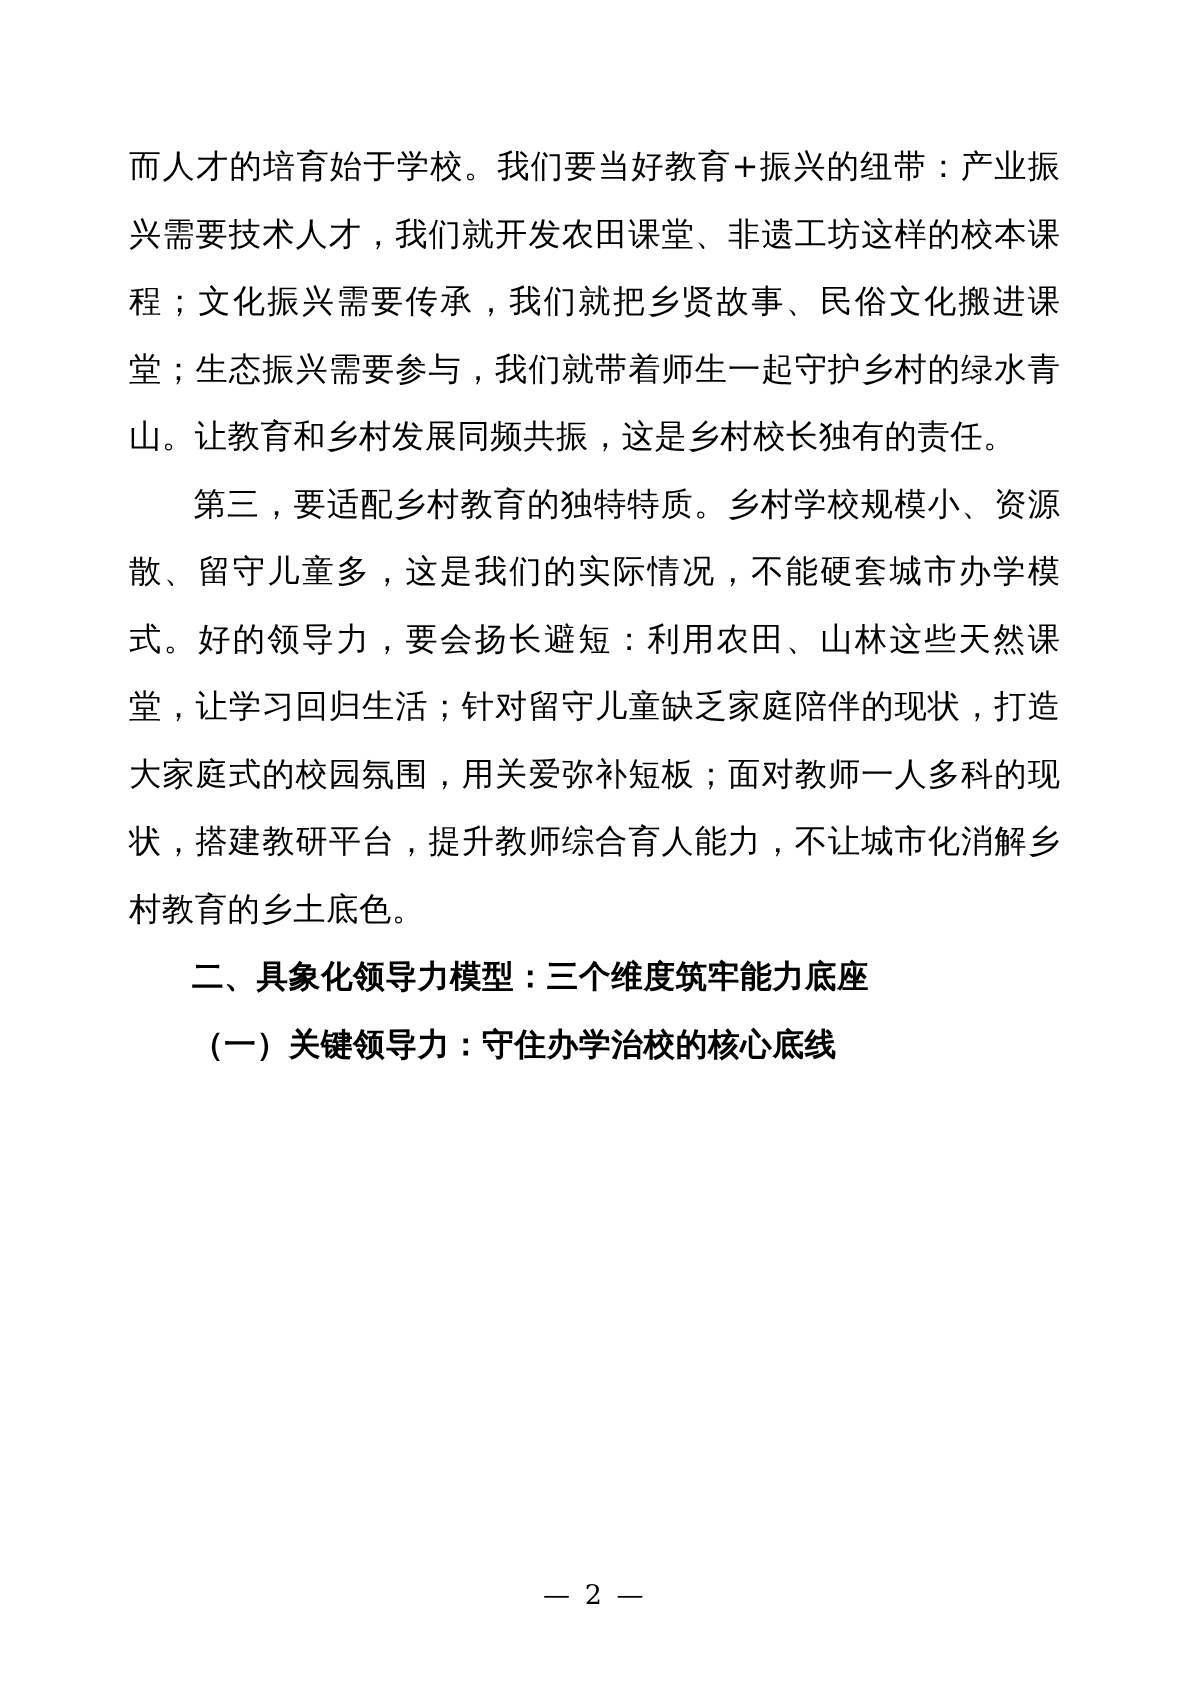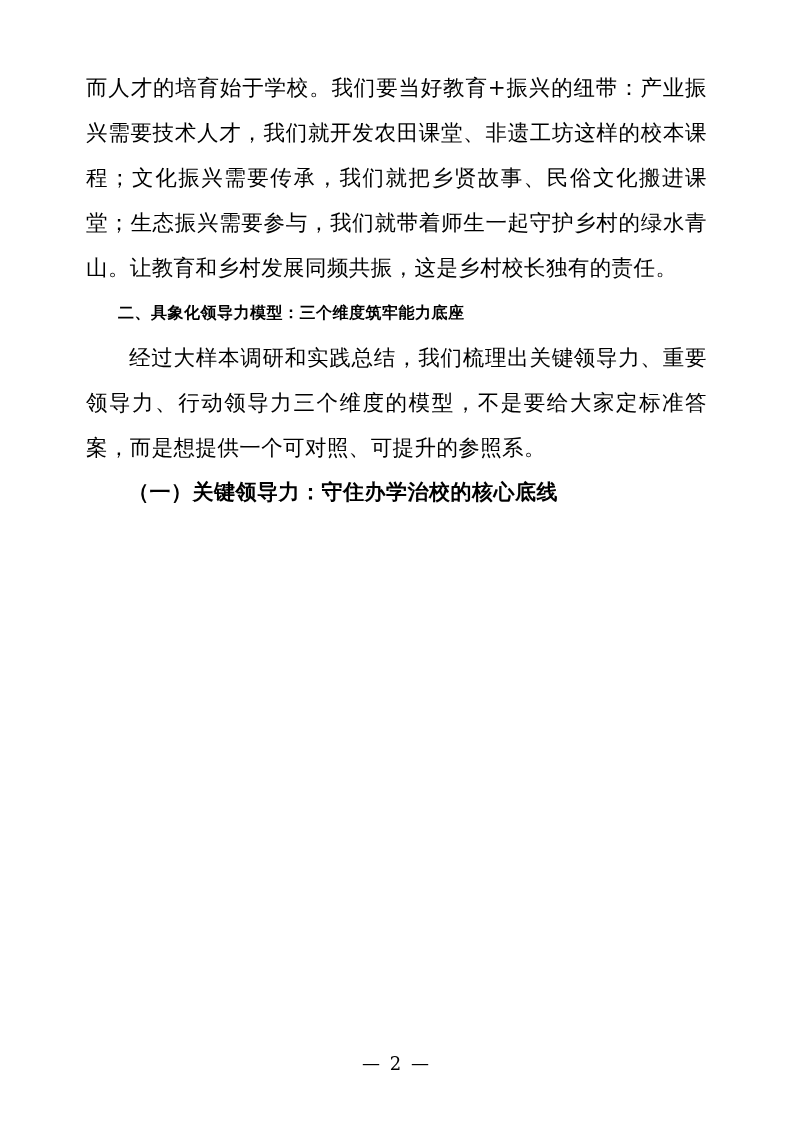--- a/index.html
+++ b/index.html
@@ -15,21 +15,21 @@
     position: relative;
     overflow: hidden;
   }
   .page {
     position: absolute;
     top: 0;
     left: 0;
     width: 793px;
     height: 1122px;
     box-sizing: border-box;
-    padding: 65px 86px 60px 86px;
+    padding: 89px 86px 60px 86px;
   }
   .doc-body {
     font-size: 21.5px;
     line-height: 45px;
     letter-spacing: 0.4px;
     text-align: justify;
     text-justify: inter-ideograph;
   }
   p {
     margin: 0;
@@ -39,21 +39,21 @@
     text-indent: 2em;
   }
   .para-cont {
     text-indent: 0;
   }
   .heading {
     font-weight: bold;
     text-indent: 2em;
     font-family: "DejaVu Sans", "Liberation Sans", sans-serif;
     letter-spacing: 0.5px;
-    font-size: 16px;
+    font-size: 21px;
   }
   .subheading {
     font-weight: bold;
     text-indent: 2em;
     font-family: "DejaVu Sans", "Liberation Sans", sans-serif;
     letter-spacing: 0.5px;
     font-size: 21px;
   }
   .page-number {
     position: absolute;
@@ -66,18 +66,18 @@
     letter-spacing: 2px;
     color: #000000;
   }
 </style>
 </head>
 <body>
 
 <div class="page">
   <div class="doc-body">
     <p class="para para-cont">而人才的培育始于学校。我们要当好教育+振兴的纽带：产业振兴需要技术人才，我们就开发农田课堂、非遗工坊这样的校本课程；文化振兴需要传承，我们就把乡贤故事、民俗文化搬进课堂；生态振兴需要参与，我们就带着师生一起守护乡村的绿水青山。让教育和乡村发展同频共振，这是乡村校长独有的责任。</p>
+    <p class="para">第三，要适配乡村教育的独特特质。乡村学校规模小、资源散、留守儿童多，这是我们的实际情况，不能硬套城市办学模式。好的领导力，要会扬长避短：利用农田、山林这些天然课堂，让学习回归生活；针对留守儿童缺乏家庭陪伴的现状，打造大家庭式的校园氛围，用关爱弥补短板；面对教师一人多科的现状，搭建教研平台，提升教师综合育人能力，不让城市化消解乡村教育的乡土底色。</p>
     <p class="heading">二、具象化领导力模型：三个维度筑牢能力底座</p>
-    <p class="para">经过大样本调研和实践总结，我们梳理出关键领导力、重要领导力、行动领导力三个维度的模型，不是要给大家定标准答案，而是想提供一个可对照、可提升的参照系。</p>
     <p class="subheading">（一）关键领导力：守住办学治校的核心底线</p>
   </div>
   <div class="page-number">— 2 —</div>
 </div>
 
 </body></html>

